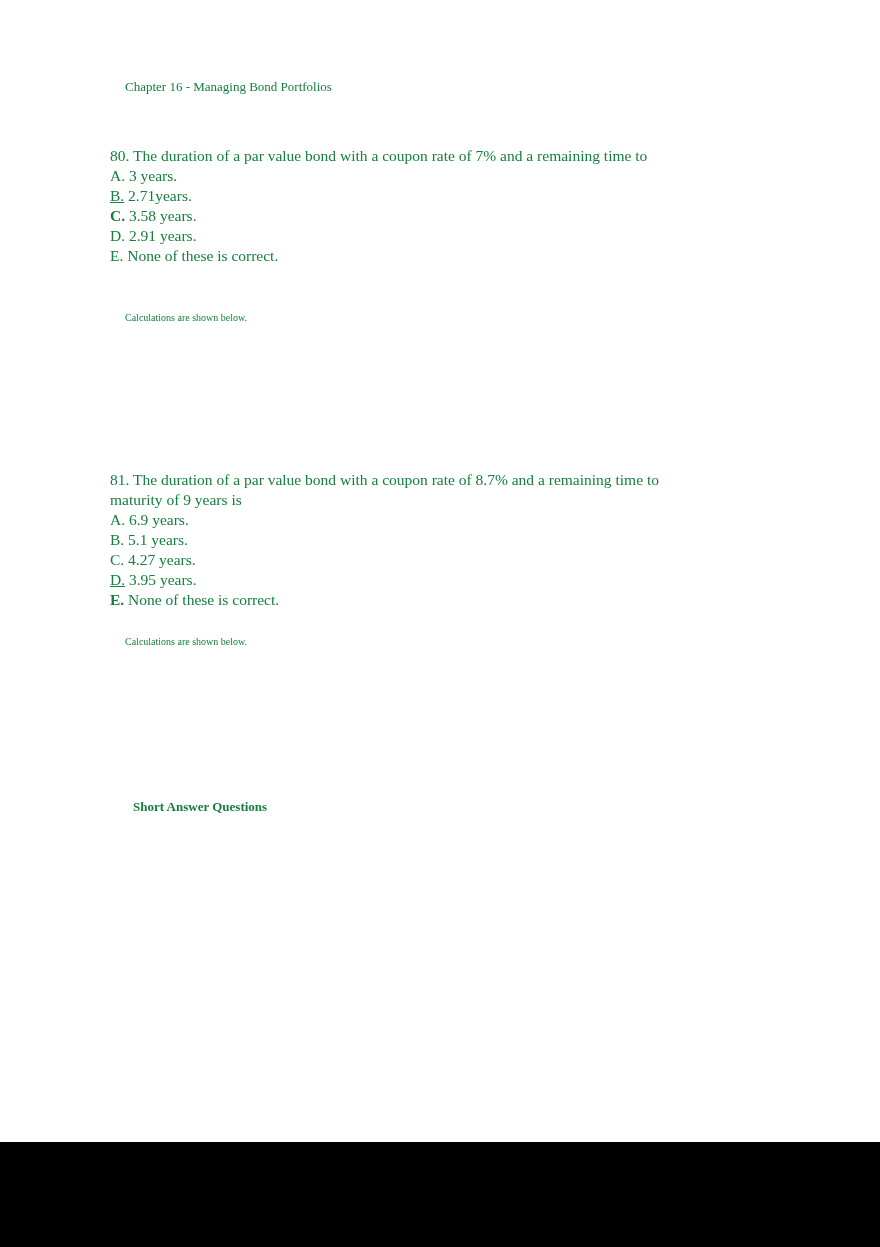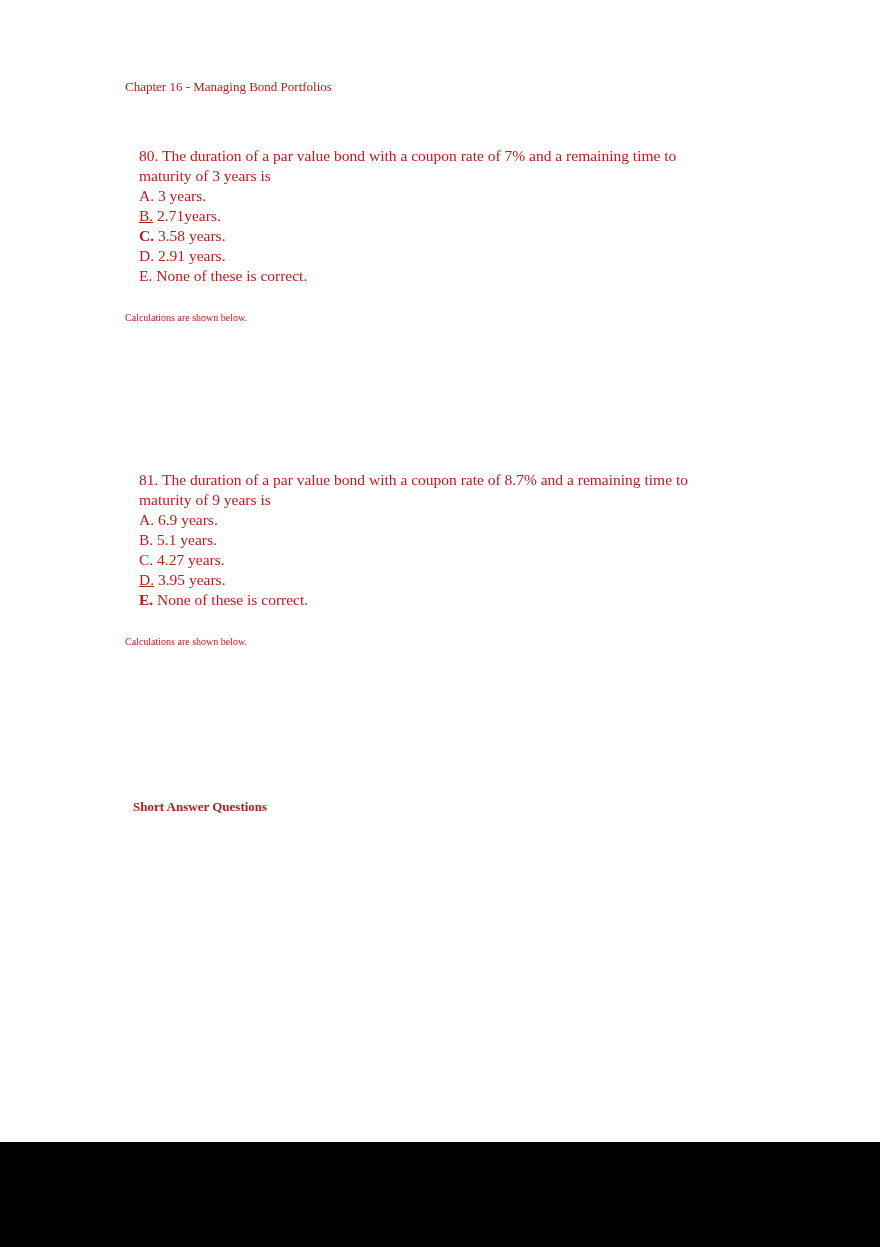--- a/index.html
+++ b/index.html
@@ -7,33 +7,33 @@
     padding: 0;
     background: #ffffff;
   }
   .page {
     position: relative;
     width: 880px;
     height: 1247px;
     background: #ffffff;
     overflow: hidden;
     font-family: "Liberation Serif", "DejaVu Serif", serif;
-    color: #b91c1c;
+    color: #15803d;
   }
   .running-header {
     position: absolute;
     left: 125px;
     top: 79px;
     font-size: 13px;
     line-height: 16px;
     white-space: nowrap;
   }
   .question-block {
     position: absolute;
-    left: 139px;
+    left: 110px;
     width: 680px;
     font-size: 15.5px;
     line-height: 20px;
   }
   .q80 { top: 146px; }
   .q81 { top: 470px; }
   .stem-line { white-space: nowrap; }
   .option-line { white-space: nowrap; font-family: Liberation Serif, serif; }
   .option-letter[data-emphasis="underline"] { text-decoration: underline; }
   .option-letter[data-emphasis="bold"] { font-weight: bold; }
@@ -65,21 +65,20 @@
 </style>
 </head>
 <body>
 
 <div class="page">
 
   <div class="running-header">Chapter 16 - Managing Bond Portfolios</div>
 
   <div class="question-block q80">
     <div class="stem-line">80. The duration of a par value bond with a coupon rate of 7% and a remaining time to</div>
-    <div class="stem-line">maturity of 3 years is</div>
 
     <div class="option-line">
       <span class="option-letter" data-emphasis="none">A.</span>
       <span>3 years.</span>
     </div>
     <div class="option-line">
       <span class="option-letter" data-emphasis="underline">B.</span>
       <span>2.71years.</span>
     </div>
     <div class="option-line">

